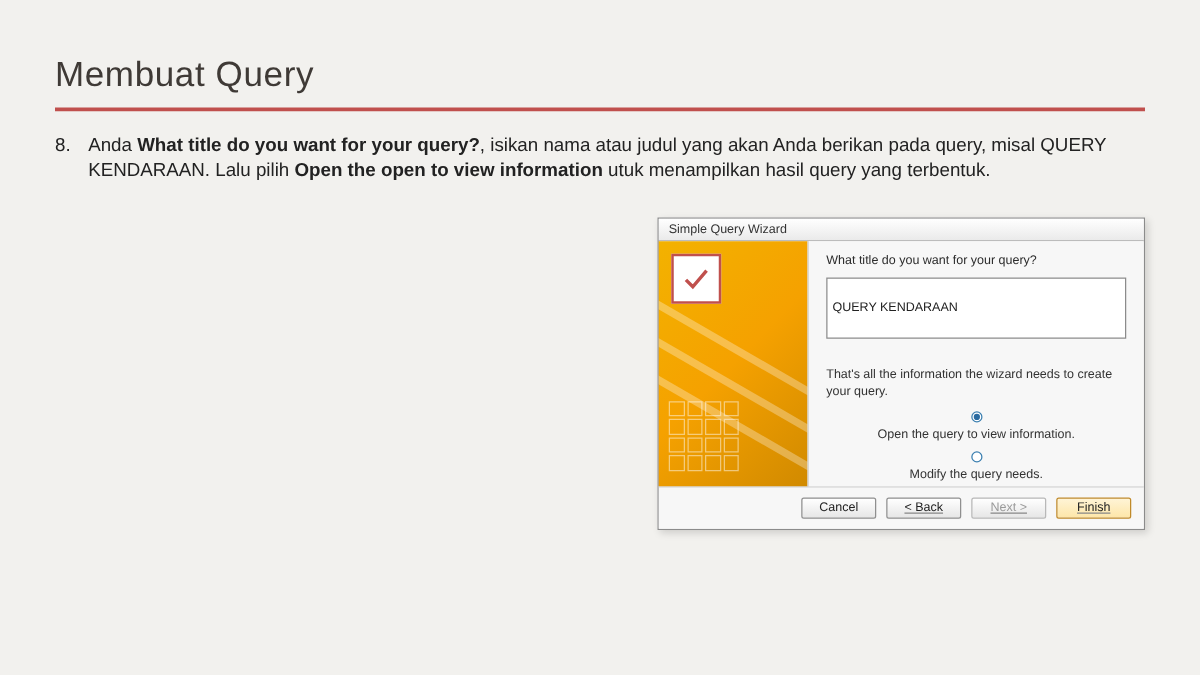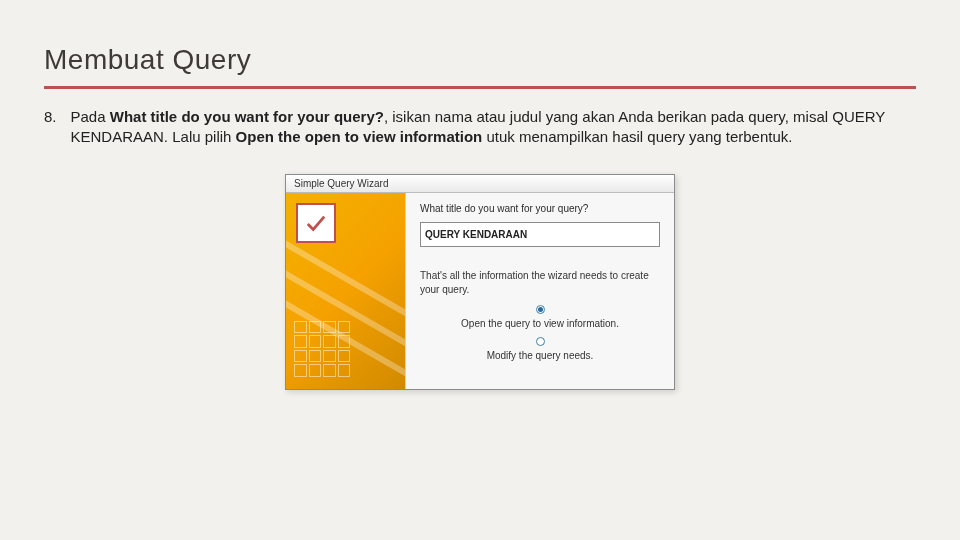--- a/index.html
+++ b/index.html
@@ -41,21 +41,21 @@
     font-weight: 400;
   }
   .para {
     flex: 1 1 auto;
   }
   .para .bold { font-weight: 700; }
   
   .wiz-wrap {
     margin-top: 26px;
     display: flex;
-    justify-content: center;
+    justify-content: flex-end;
   }
   .wiz {
     width: 390px;
     background: #f7f7f7;
     border: 1px solid #8b8b8b;
     box-shadow: 2px 2px 6px rgba(0,0,0,0.15);
     font-size: 10px;
     color: #333;
   }
   .wiz-titlebar {
@@ -107,24 +107,23 @@
     background: #f7f7f7;
     display: flex;
     flex-direction: column;
     gap: 8px;
   }
   .wiz-q { color: #2b2b2b; filter: blur(0.3px); }
   .wiz-input {
     width: 100%;
     border: 1px solid #8b8b8b;
     background: #fff;
-    padding: 6px 4px;
+    padding: 18px 4px;
     font-size: 10px;
     color: #222;
-    font-weight: bold;
   }
   .wiz-text { color: #333; line-height: 1.4; filter: blur(0.3px); }
   .radio-row {
     display: flex; align-items: center; gap: 4px;
     filter: blur(0.3px);
     flex-direction: column;
   }
   .radio {
     width: 9px; height: 9px; border: 1px solid #3b7fb0;
     border-radius: 50%; display: inline-flex; align-items: center; justify-content: center;
@@ -159,21 +158,21 @@
 </head>
 <body>
 
 <div class="slide">
   <div class="title">Membuat Query</div>
   <div class="rule"></div>
 
   <div class="body-row">
     <div class="num">8.</div>
     <div class="para">
-      <span>Pada </span><span class="bold">What title do you want for your query?</span><span>, isikan nama atau judul yang akan Anda berikan pada query, misal QUERY KENDARAAN. Lalu pilih </span><span class="bold">Open the open to view information</span><span> utuk menampilkan hasil query yang terbentuk.</span>
+      <span>Anda </span><span class="bold">What title do you want for your query?</span><span>, isikan nama atau judul yang akan Anda berikan pada query, misal QUERY KENDARAAN. Lalu pilih </span><span class="bold">Open the open to view information</span><span> utuk menampilkan hasil query yang terbentuk.</span>
     </div>
   </div>
 
   <div class="wiz-wrap">
     <div class="wiz">
       <div class="wiz-titlebar">Simple Query Wizard</div>
       <div class="wiz-body">
         <div class="wiz-side">
           <div class="flag">
             <svg viewBox="0 0 24 24">
@@ -222,15 +221,21 @@
                 <span class="dot"></span>
               </span>
             <span>Open the query to view information.</span>
           </div>
           <div class="radio-row">
             <span class="radio"></span>
             <span>Modify the query needs.</span>
           </div>
         </div>
       </div>
+      <div class="wiz-buttons">
+        <div class="wbtn">Cancel</div>
+        <div class="wbtn"><span class="u">&lt; Back</span></div>
+        <div class="wbtn dis"><span class="u">Next &gt;</span></div>
+        <div class="wbtn primary"><span class="u">Finish</span></div>
+      </div>
     </div>
   </div>
 </div>
 
 </body></html>

